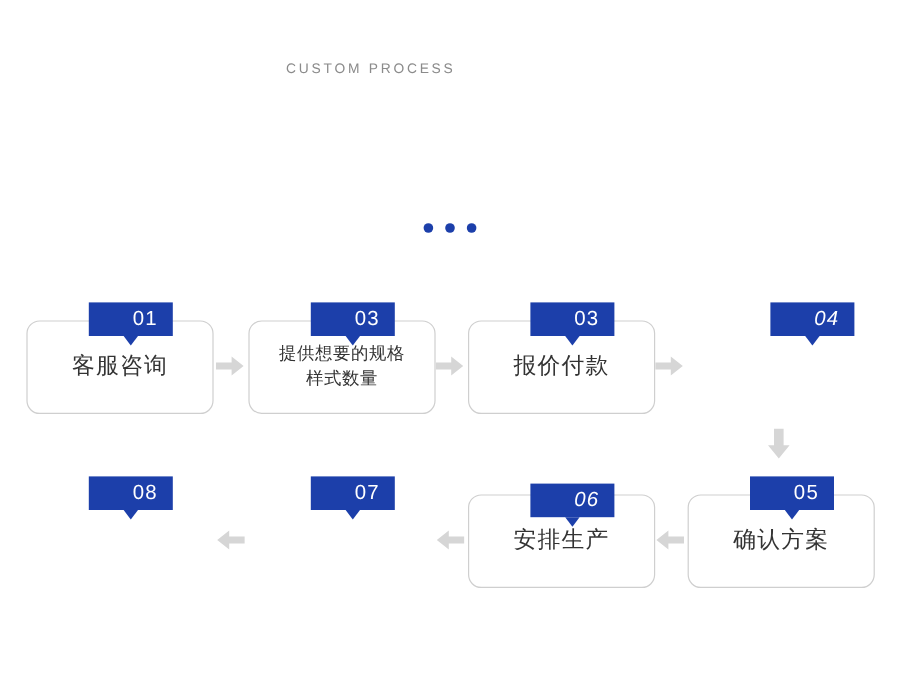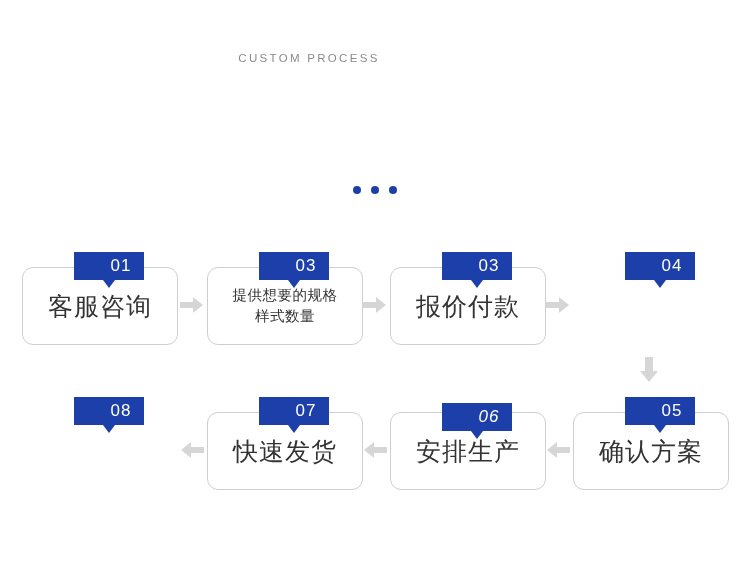--- a/index.html
+++ b/index.html
@@ -50,21 +50,21 @@
     border-radius:11px;
     background:#ffffff;
     box-sizing:border-box;
   }
   .card-label{
     position:absolute;
     left:0;top:0;width:100%;height:100%;
     display:flex;align-items:center;justify-content:center;
     text-align:center;
     color:#333333;
-    font-size:25px;
+    font-size:19px;
     letter-spacing:1px;
     line-height:26px;
     padding:0 6px;
     box-sizing:border-box;
     white-space:pre-line;
   }
   .card.two-line .card-label{
     font-size:14.5px;
     line-height:21px;
     letter-spacing:0.5px;
@@ -118,21 +118,21 @@
     <div class="card-label">提供想要的规格
 样式数量</div>
   </div>
   <div class="badge" style="left:259px;top:252px;">03</div>
 
   <div class="card" style="left:390px;top:267px;">
     <div class="card-label">报价付款</div>
   </div>
   <div class="badge" style="left:442px;top:252px;">03</div>
 
-  <div class="badge" style="left:625px;top:252px;">04</div>
+  <div class="badge" style="left:642px;top:252px;font-style:italic;">04</div>
 
   <div class="arrow" style="left:180px;top:295px;">
     <svg width="24" height="20" viewBox="0 0 24 20">
         <path d="M0 7 L13 7 L13 2 L23 10 L13 18 L13 13 L0 13 Z" fill="#d6d6d6"></path>
       </svg>
   </div>
   <div class="arrow" style="left:363px;top:295px;">
     <svg width="24" height="20" viewBox="0 0 24 20">
         <path d="M0 7 L13 7 L13 2 L23 10 L13 18 L13 13 L0 13 Z" fill="#d6d6d6"></path>
       </svg>
@@ -144,23 +144,20 @@
   </div>
 
   <div class="arrow" style="left:639px;top:357px;">
     <svg width="20" height="26" viewBox="0 0 20 26">
         <path d="M6 0 L14 0 L14 14 L19 14 L10 25 L1 14 L6 14 Z" fill="#d6d6d6"></path>
       </svg>
   </div>
 
   <div class="badge" style="left:74px;top:397px;">08</div>
 
-  <div class="card" style="left:207px;top:412px;">
-    <div class="card-label">快速发货</div>
-  </div>
   <div class="badge" style="left:259px;top:397px;">07</div>
 
   <div class="card" style="left:390px;top:412px;">
     <div class="card-label">安排生产</div>
   </div>
   <div class="badge" style="left:442px;top:403px;font-style:italic;">06</div>
 
   <div class="card" style="left:573px;top:412px;">
     <div class="card-label">确认方案</div>
   </div>

